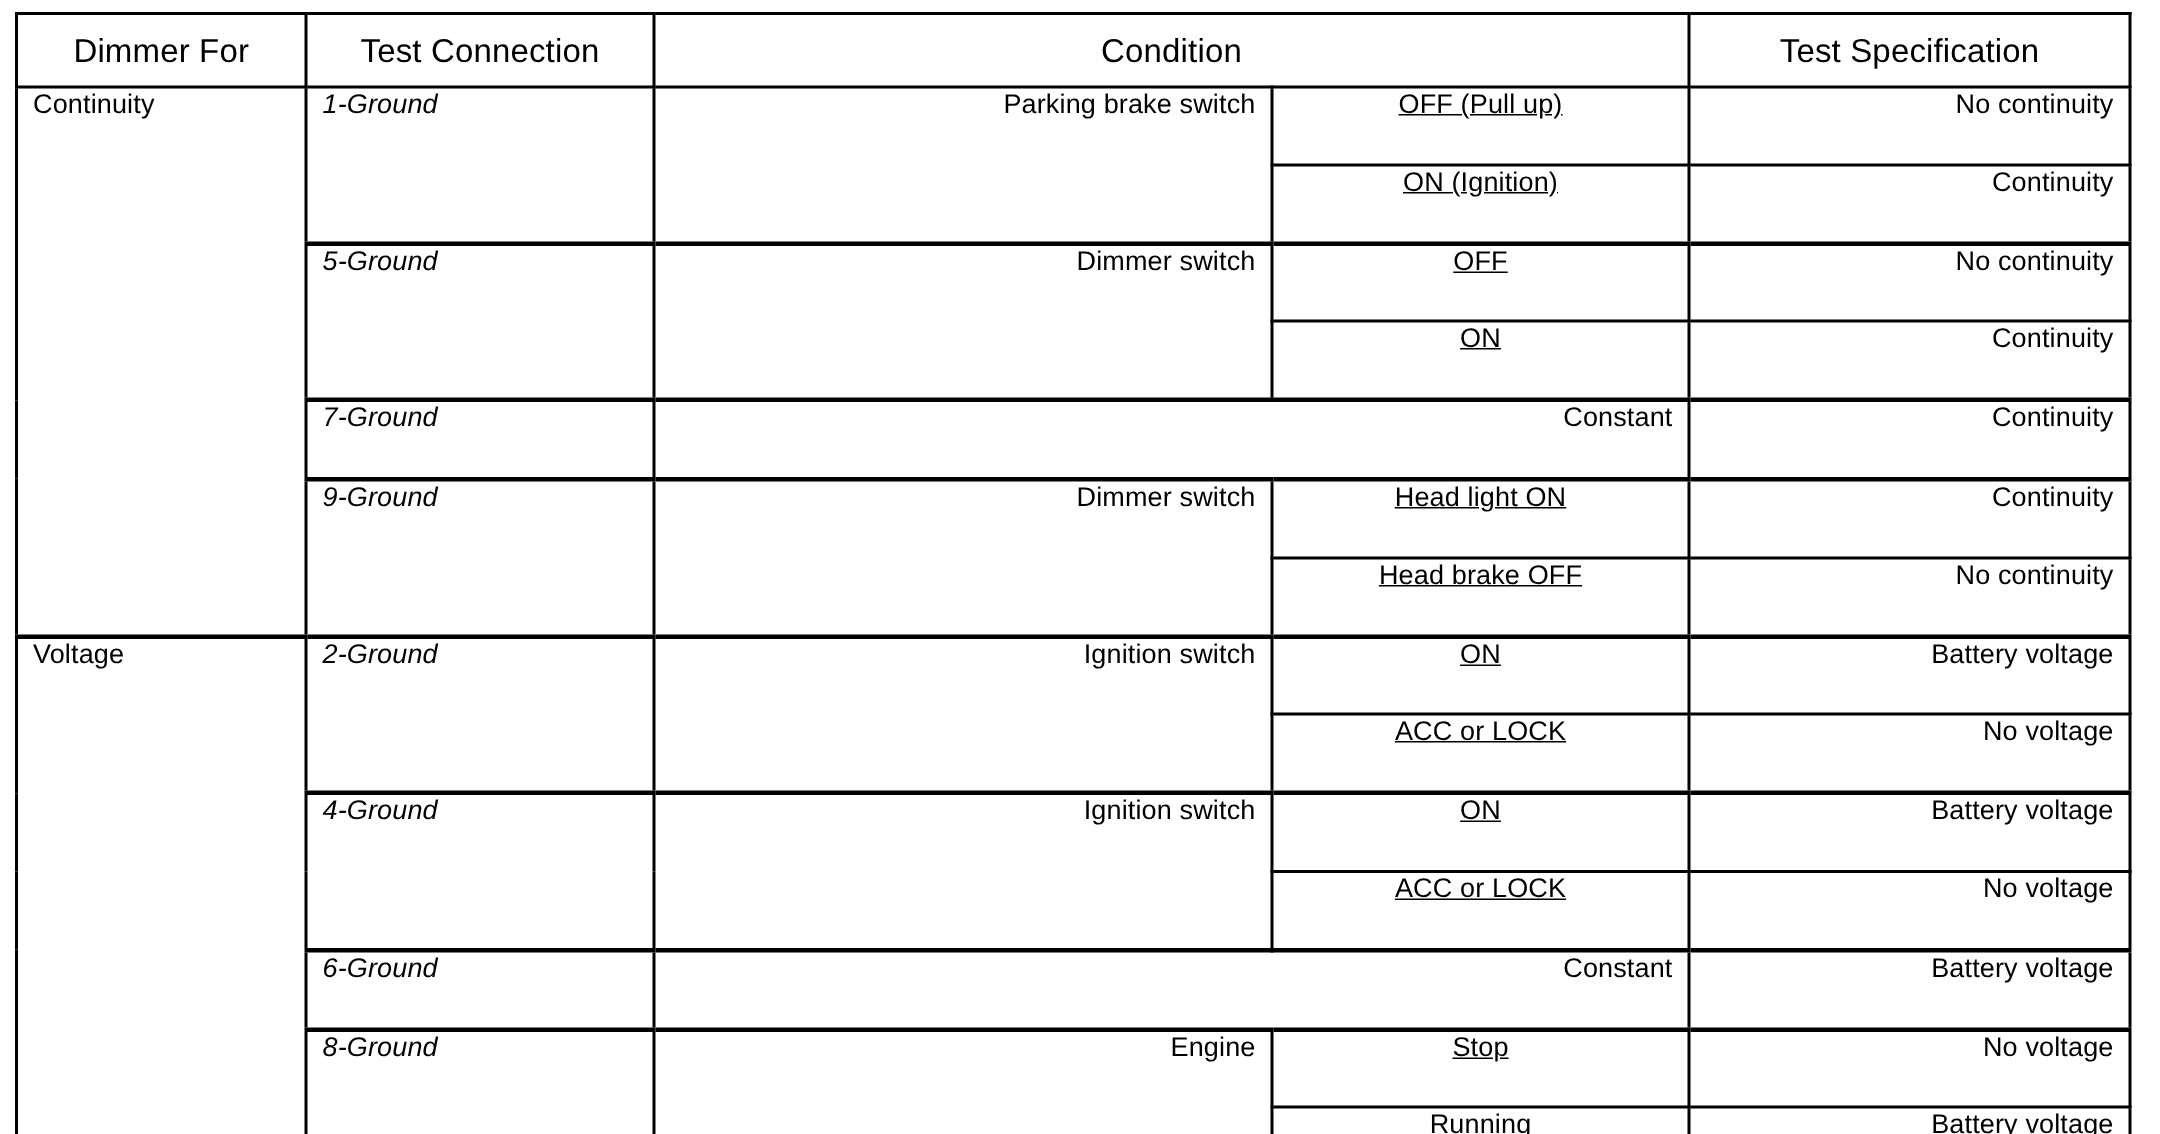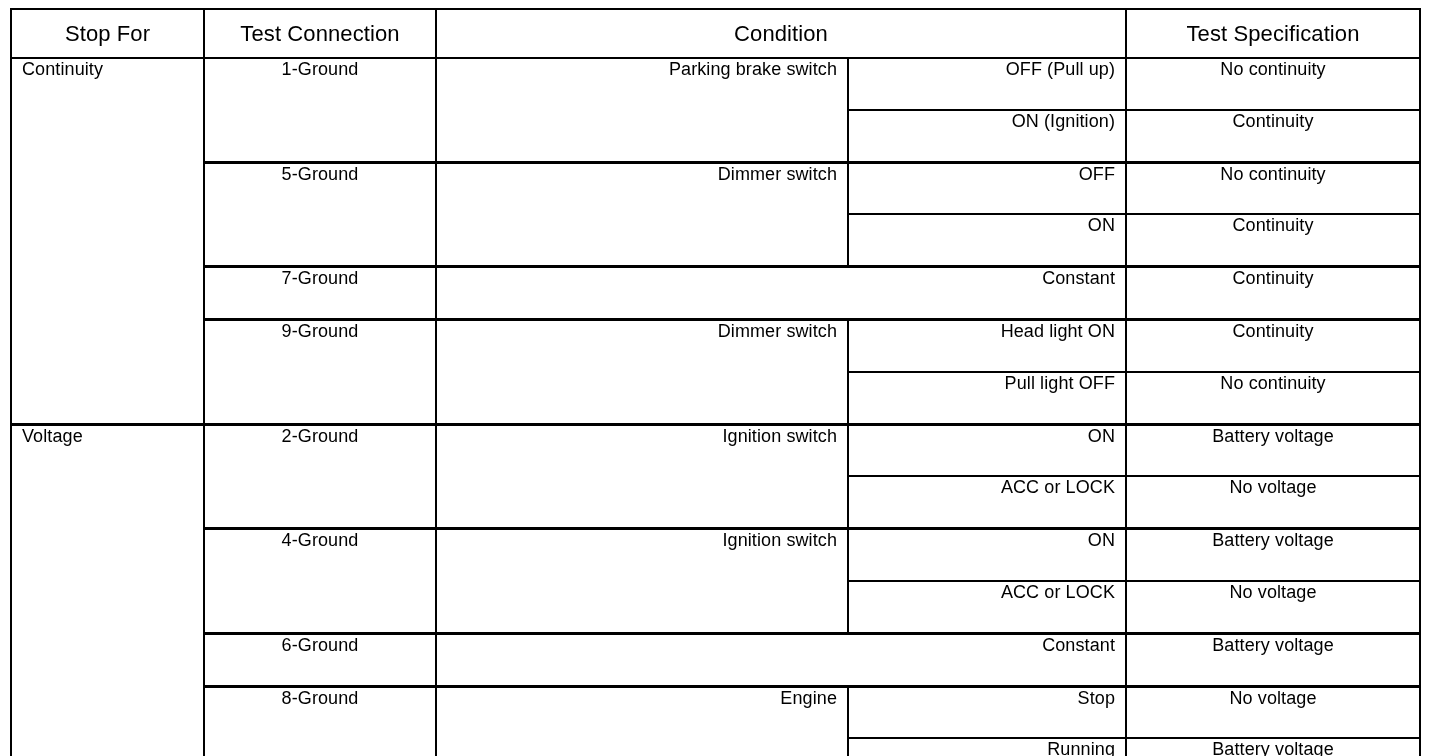--- a/index.html
+++ b/index.html
@@ -51,36 +51,38 @@
   
   tr.data-row td {
     height: 49.8px;
   }
   td.cell-checkfor {
     text-align: left;
     vertical-align: top;
     padding-top: 13px;
   }
   td.cell-conn {
-    text-align: center;
+    text-align: left;
     vertical-align: top;
     padding-top: 13px;
+    font-style: italic;
   }
   td.cell-cond-a {
     text-align: right;
     vertical-align: top;
     padding-top: 13px;
   }
   td.cell-cond-b {
-    text-align: right;
+    text-align: center;
     vertical-align: top;
     padding-top: 13px;
+    text-decoration: underline;
   }
   td.cell-spec {
-    text-align: center;
+    text-align: right;
     vertical-align: top;
     padding-top: 13px;
   }
   
   tr.group-top td,
   tr.group-top th {
     border-top-width: 3px;
   }
   tr.section-top td {
     border-top-width: 3px;
@@ -98,21 +100,21 @@
   <table class="spec-table">
     <colgroup>
       <col class="col-checkfor">
       <col class="col-conn">
       <col class="col-conda">
       <col class="col-condb">
       <col class="col-spec">
     </colgroup>
     <thead>
       <tr class="head-row">
-        <th>Stop For</th>
+        <th>Dimmer For</th>
         <th>Test Connection</th>
         <th colspan="2">Condition</th>
         <th>Test Specification</th>
       </tr>
     </thead>
     <tbody id="table-body">
         <tr class="data-row">
           <td class="cell-checkfor" rowspan="7">Continuity</td>
           <td class="cell-conn" rowspan="2">1-Ground</td>
           <td class="cell-cond-a" rowspan="2">Parking brake switch</td>
@@ -138,21 +140,21 @@
           <td class="cell-cond-a" rowspan="1" colspan="2">Constant</td>
           <td class="cell-spec">Continuity</td>
         </tr>
         <tr class="data-row group-top">
           <td class="cell-conn" rowspan="2">9-Ground</td>
           <td class="cell-cond-a" rowspan="2">Dimmer switch</td>
           <td class="cell-cond-b">Head light ON</td>
           <td class="cell-spec">Continuity</td>
         </tr>
         <tr class="data-row">
-          <td class="cell-cond-b">Pull light OFF</td>
+          <td class="cell-cond-b">Head brake OFF</td>
           <td class="cell-spec">No continuity</td>
         </tr>
         <tr class="data-row section-top">
           <td class="cell-checkfor" rowspan="7">Voltage</td>
           <td class="cell-conn" rowspan="2">2-Ground</td>
           <td class="cell-cond-a" rowspan="2">Ignition switch</td>
           <td class="cell-cond-b">ON</td>
           <td class="cell-spec">Battery voltage</td>
         </tr>
         <tr class="data-row">

